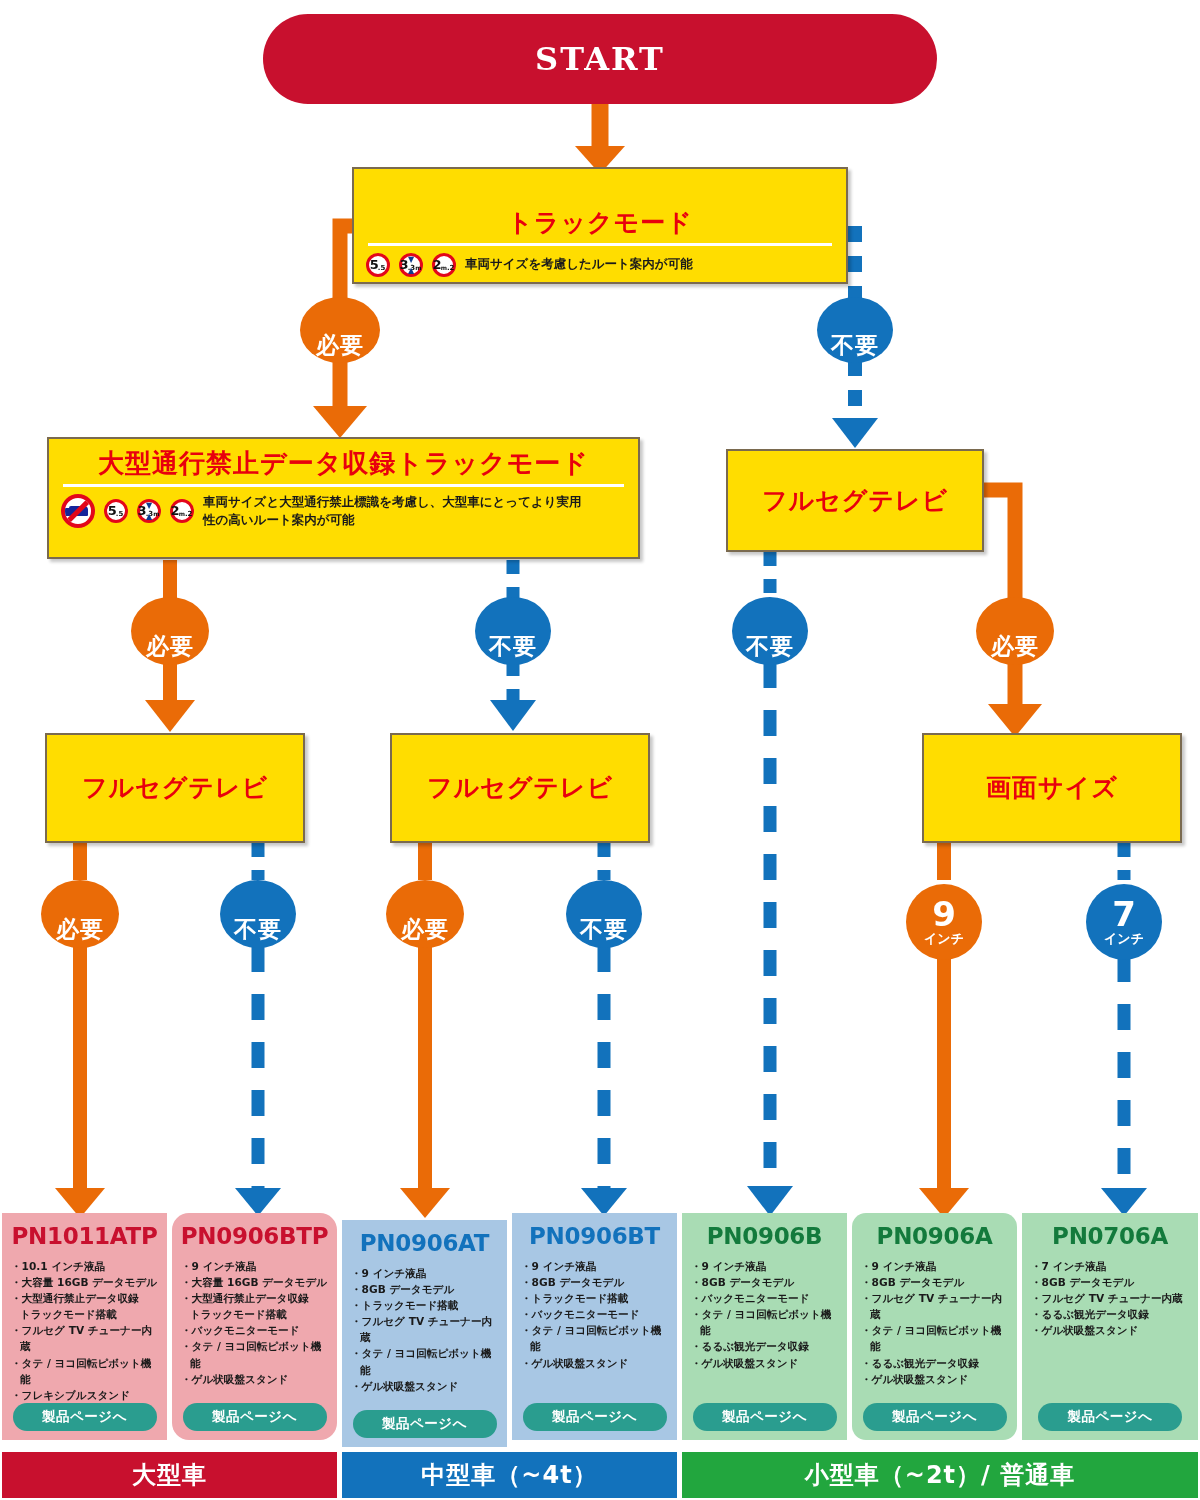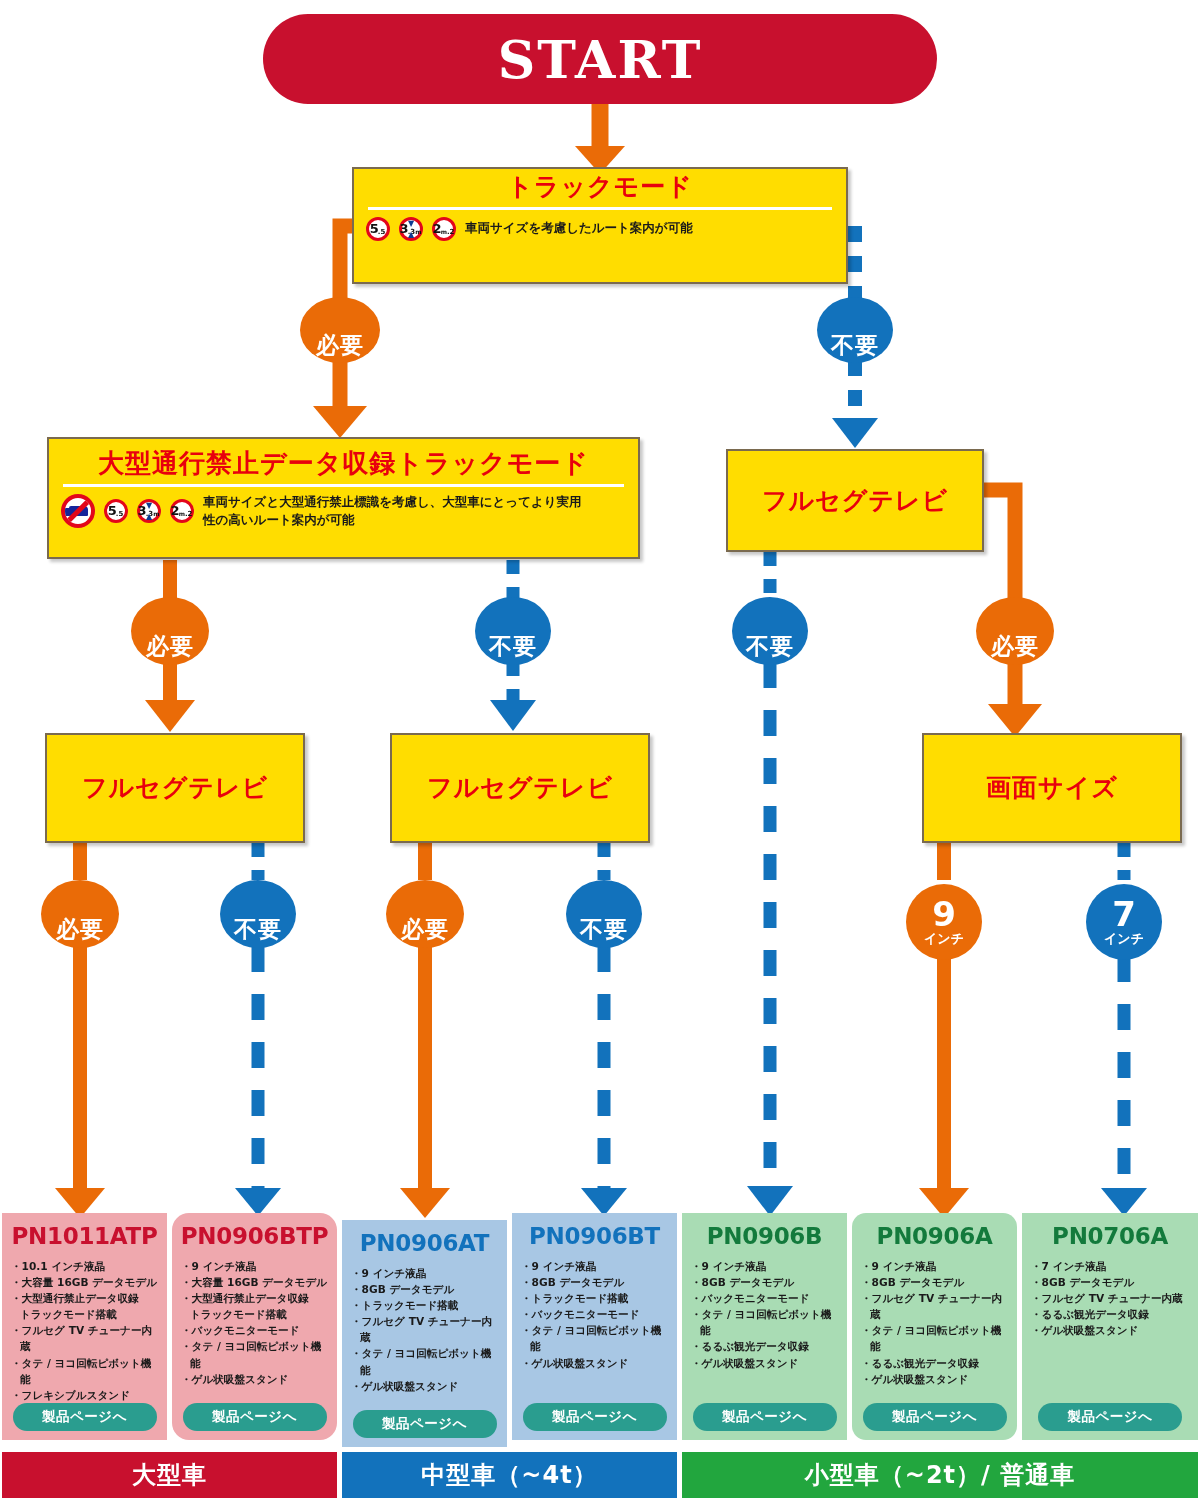--- a/index.html
+++ b/index.html
@@ -6,21 +6,21 @@
   body{width:1200px;height:1500px;position:relative;overflow:hidden;
        font-family:"DejaVu Sans","Liberation Sans",sans-serif;}
   #stage{position:absolute;left:0;top:0;width:1200px;height:1500px;}
   #wires{position:absolute;left:0;top:0;width:1200px;height:1500px;}
 
   
   .start-pill{position:absolute;left:263px;top:14px;width:674px;height:90px;
     background:#C8102E;border-radius:45px;display:flex;align-items:center;
     justify-content:center;}
   .start-pill span{color:#fff;font-family:"DejaVu Serif","Liberation Serif",serif;
-    font-weight:700;font-size:52px;letter-spacing:2px;}
+    font-weight:700;font-size:32px;letter-spacing:2px;}
 
   
   .ybox{position:absolute;background:#FFDD00;border:2px solid #7A6A4F;
     box-shadow:3px 3px 3px rgba(0,0,0,.22);box-sizing:border-box;}
   .ybox .ytitle{color:#E8000D;font-weight:700;text-align:center;
     font-size:25px;letter-spacing:1px;line-height:1.1;}
   .ybox .hr{height:3px;background:#fff;margin:6px 14px 0 14px;}
   .ybox .ydesc{display:flex;align-items:center;gap:9px;padding:7px 12px 0 12px;}
   .ybox .ydesc p{margin:0;font-size:12.5px;color:#1a1a1a;line-height:1.45;
     font-weight:600;}
@@ -142,21 +142,21 @@
     <line x1="1124" y1="843" x2="1124" y2="880" stroke="#1272BC" stroke-width="13" stroke-dasharray="14,13"></line>
     <line x1="1124" y1="956" x2="1124" y2="1192" stroke="#1272BC" stroke-width="13" stroke-dasharray="26,22"></line>
     <polygon points="1101,1188 1147,1188 1124,1216" fill="#1272BC"></polygon>
   </svg>
 
   <div class="start-pill">
     <span>START</span>
   </div>
 
   <div class="ybox" style="left:352px;top:167px;width:496px;height:117px;">
-    <div class="ytitle" style="padding-top:4px;">トラックモード</div>
+    <div class="ytitle" style="padding-top:4px;margin-top:36px;">トラックモード</div>
     <div class="hr"></div>
     <div class="ydesc">
       <div class="sign sz">
         <span>5</span>
           <span class="sub">.5</span>
       </div>
       <div class="sign sz">
         <span class="blue t">▼</span>
         <span>3</span>
           <span class="sub">.3<span style="font-size:6px">m</span></span>

